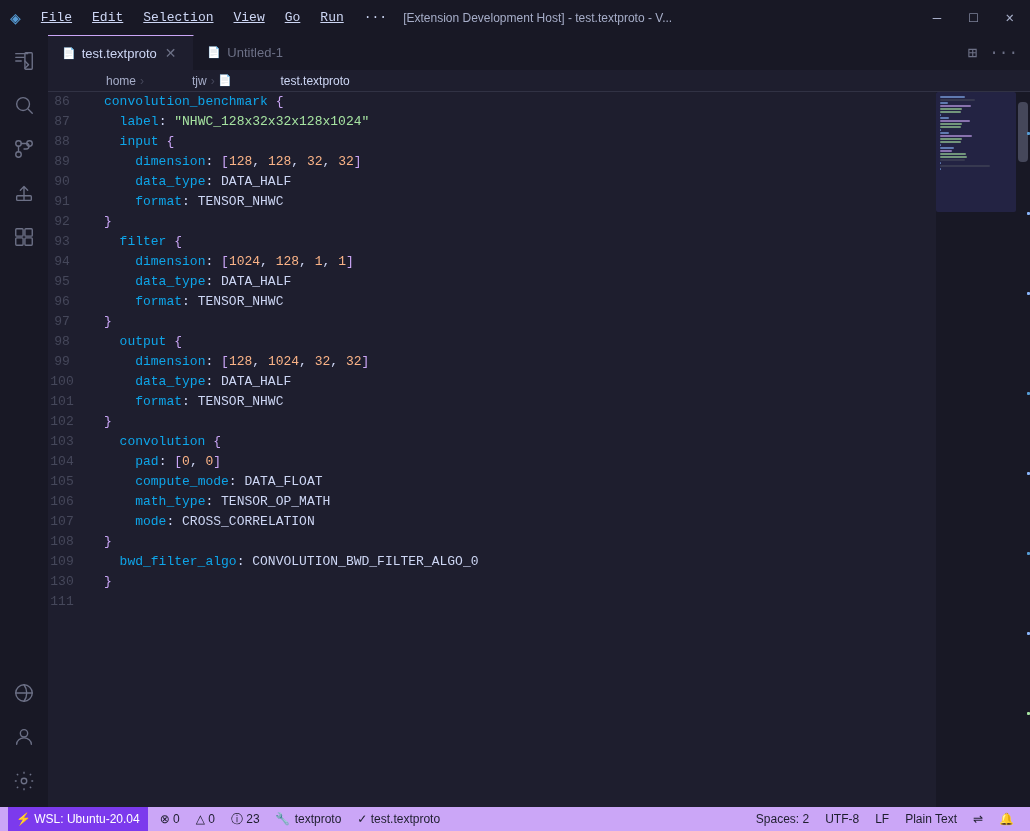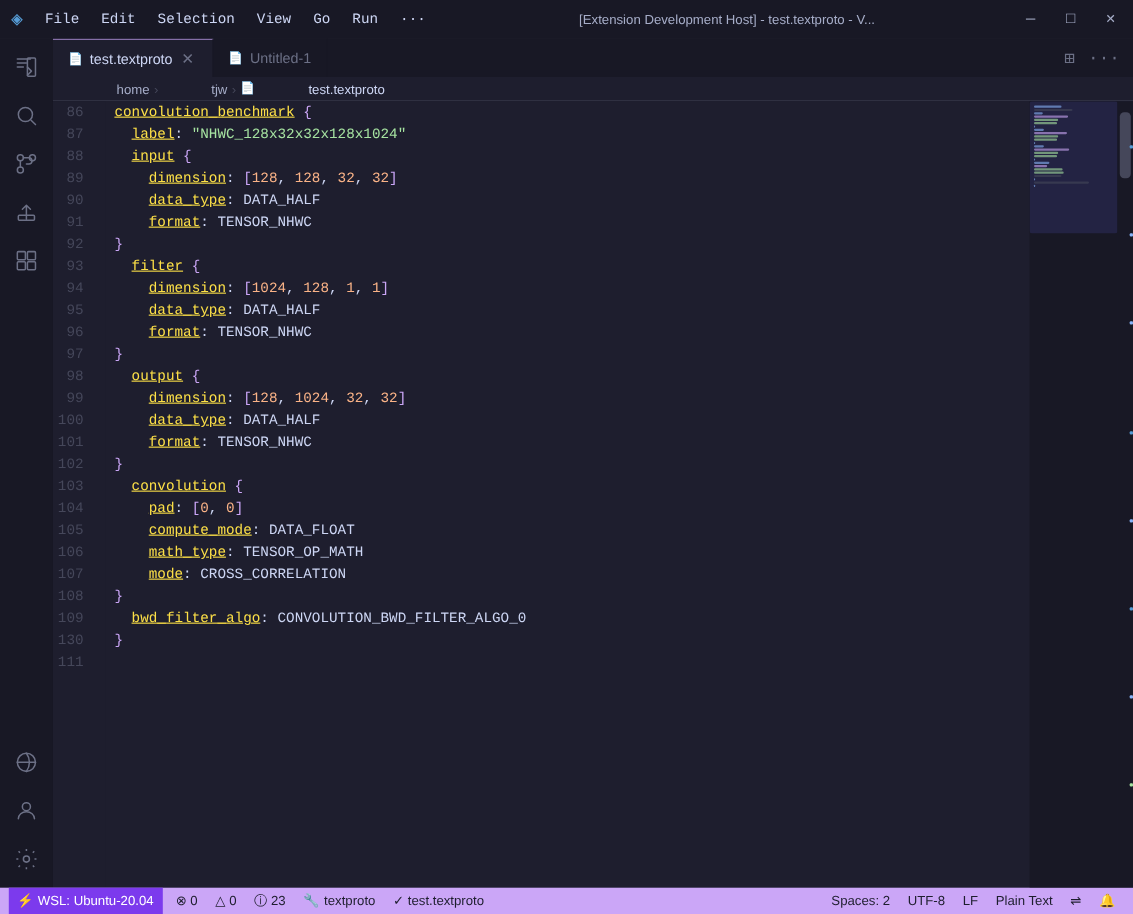--- a/index.html
+++ b/index.html
@@ -33,29 +33,29 @@
     .title-bar-menu {
       display: flex;
       gap: 4px;
     }
     .menu-item {
       color: #cdd6f4;
       padding: 4px 8px;
       border-radius: 3px;
       cursor: pointer;
       font-size: 13px;
+      text-decoration: underline;
     }
     .menu-ellipsis {
       color: #cdd6f4;
       padding: 4px 8px;
       font-size: 13px;
     }
     .title-bar-title {
       flex: 1;
-      text-align: center;
       color: #a6adc8;
       font-size: 12px;
       font-family: -apple-system, BlinkMacSystemFont, sans-serif;
     }
     .title-bar-controls {
       display: flex;
       gap: 16px;
       align-items: center;
     }
     .title-btn {
@@ -187,21 +187,21 @@
       display: flex;
       flex: 1;
       overflow: hidden;
       background: #1e1e2e;
     }
 
     
     .line-numbers {
       background: #1e1e2e;
       color: #45475a;
-      text-align: right;
+      text-align: center;
       padding: 0 12px 0 0;
       font-size: 13px;
       line-height: 20px;
       user-select: none;
       flex-shrink: 0;
       padding-top: 0;
       min-width: 48px;
     }
     .line-number {
       display: block;
@@ -222,21 +222,21 @@
       line-height: 20px;
       white-space: pre;
       font-size: 13px;
     }
 
     
     .kw { color: #cba6f7; } 
     .str { color: #a6e3a1; } 
     .num { color: #fab387; } 
     .bracket { color: #cba6f7; }
-    .field { color: #fde047; text-decoration: underline; }
+    .field { color: #0ea5e9; }
     .enum-val { color: #cdd6f4; }
     .colon { color: #cdd6f4; }
 
     
     .minimap {
       width: 80px;
       background: #181825;
       flex-shrink: 0;
       position: relative;
       overflow: hidden;

